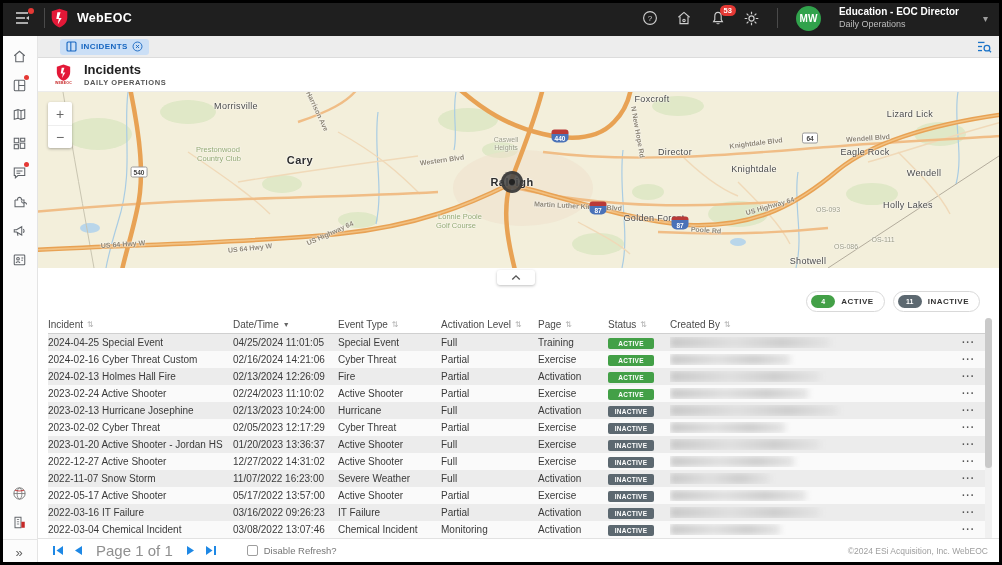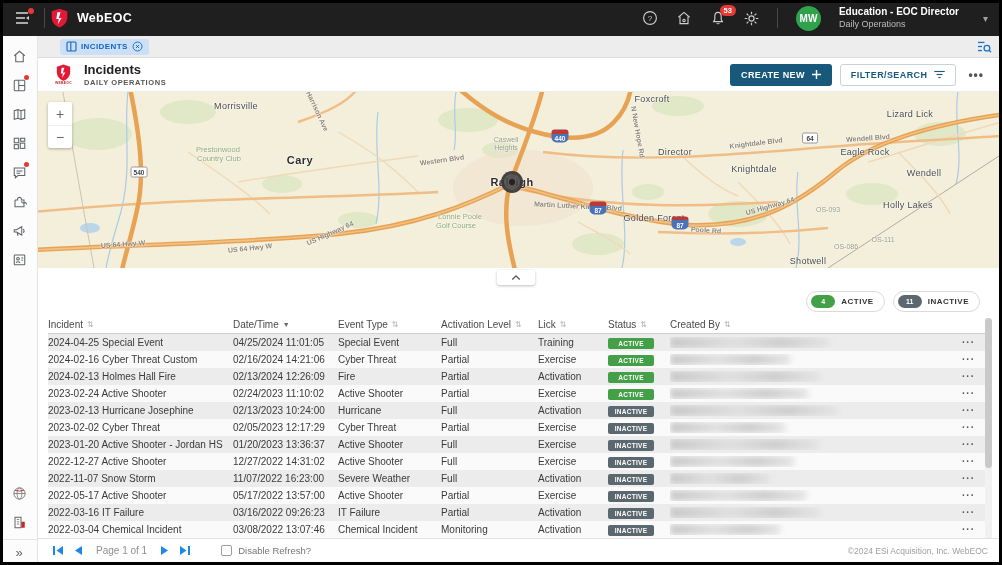--- a/index.html
+++ b/index.html
@@ -89,21 +89,21 @@
   .c0 { width:185px; } .c1 { width:105px; } .c2 { width:103px; } .c3 { width:97px; } .c4 { width:70px; } .c5 { width:62px; } .c6 { width:269px; } .c7 { width:46px; text-align:right; }
   .status-badge { display:inline-block; width:46px; text-align:center; border-radius:2px; color:#fff; font-size:6.5px; font-weight:bold; letter-spacing:.3px; padding:2px 0; }
   .blur-block { display:inline-block; height:11px; border-radius:2px; background:linear-gradient(90deg,#c6c6c6,#dedede 40%,#cccccc 70%,#e4e4e4); filter:blur(3px); vertical-align:middle; }
   .row-dots { color:#555; font-size:10px; font-weight:bold; letter-spacing:1px; padding-right:4px; }
   #scrollbar { position:absolute; right:10px; top:318px; width:7px; height:222px; background:#f1f1f1; border-radius:4px; z-index:6; }
   #scroll-thumb { width:7px; height:150px; background:#c9c9c9; border-radius:4px; }
 
   
   #footer { position:absolute; left:38px; right:0; top:538px; height:24px; background:#fff; border-top:1px solid #e2e2e2; display:flex; align-items:center; z-index:7; }
   .pg-btn { display:flex; align-items:center; justify-content:center; width:20px; height:18px; cursor:pointer; }
-  #page-label { color:#8f8f8f; font-size:10px; margin:0 8px; }
+  #page-label { color:#8f8f8f; font-size:15px; margin:0 8px; }
   #refresh-wrap { display:flex; align-items:center; gap:6px; margin-left:26px; }
   #refresh-checkbox { width:11px; height:11px; border:1px solid #9e9e9e; border-radius:2px; background:#fff; cursor:pointer; }
   #refresh-label { color:#757575; font-size:9.5px; }
   #copyright { margin-left:auto; margin-right:14px; color:#9e9e9e; font-size:8.5px; }
 </style>
 </head>
 <body>
 
 <div id="app">
 
@@ -278,39 +278,20 @@
     <div id="bh-logo">
       <svg width="15" height="17" viewBox="0 0 24 28">
           <path d="M12 1 L23 4.5 V13 C23 20 18.5 25 12 27.5 C5.5 25 1 20 1 13 V4.5 Z" fill="#e31837"></path>
           <path d="M9 6 L13.5 6 L11 14 L15 14 L9.5 23 L11 15.5 L7.5 15.5 Z" fill="#fff"></path>
         </svg>
       <span class="mini-wordmark">WEBEOC</span>
     </div>
     <div id="bh-titles">
       <span id="board-title">Incidents</span>
       <span id="board-subtitle">DAILY OPERATIONS</span>
-    </div>
-    <div id="bh-actions">
-      <button id="create-btn">
-        <span>CREATE NEW</span>
-        <svg width="9" height="9" viewBox="0 0 10 10">
-            <path d="M5 0 V10 M0 5 H10" stroke="#fff" stroke-width="1.6"></path>
-          </svg>
-      </button>
-      <button id="filter-btn">
-        <span>FILTER/SEARCH</span>
-        <svg width="11" height="9" viewBox="0 0 14 12">
-            <g stroke="#18587a" stroke-width="1.5">
-              <line x1="0" y1="2" x2="14" y2="2"></line>
-              <line x1="3" y1="6" x2="11" y2="6"></line>
-              <line x1="5.5" y1="10" x2="8.5" y2="10"></line>
-            </g>
-          </svg>
-      </button>
-      <div id="board-menu-btn">•••</div>
     </div>
   </div>
 
   <div id="map">
     <svg class="roads" width="964" height="176" viewBox="0 0 964 176">
       <rect width="964" height="176" fill="#f3efdb"></rect>
 
       <g fill="#dde7c4" opacity="0.85">
         <ellipse cx="60" cy="42" rx="34" ry="16"></ellipse>
           <ellipse cx="150" cy="20" rx="28" ry="12"></ellipse>
@@ -448,21 +429,21 @@
         </div>
         <div class="hc c2">
           <span>Event Type</span>
           <span class="sort-ic">⇅</span>
         </div>
         <div class="hc c3">
           <span>Activation Level</span>
           <span class="sort-ic">⇅</span>
         </div>
         <div class="hc c4">
-          <span>Lick</span>
+          <span>Page</span>
           <span class="sort-ic">⇅</span>
         </div>
         <div class="hc c5">
           <span>Status</span>
           <span class="sort-ic">⇅</span>
         </div>
         <div class="hc c6">
           <span>Created By</span>
           <span class="sort-ic">⇅</span>
         </div>

